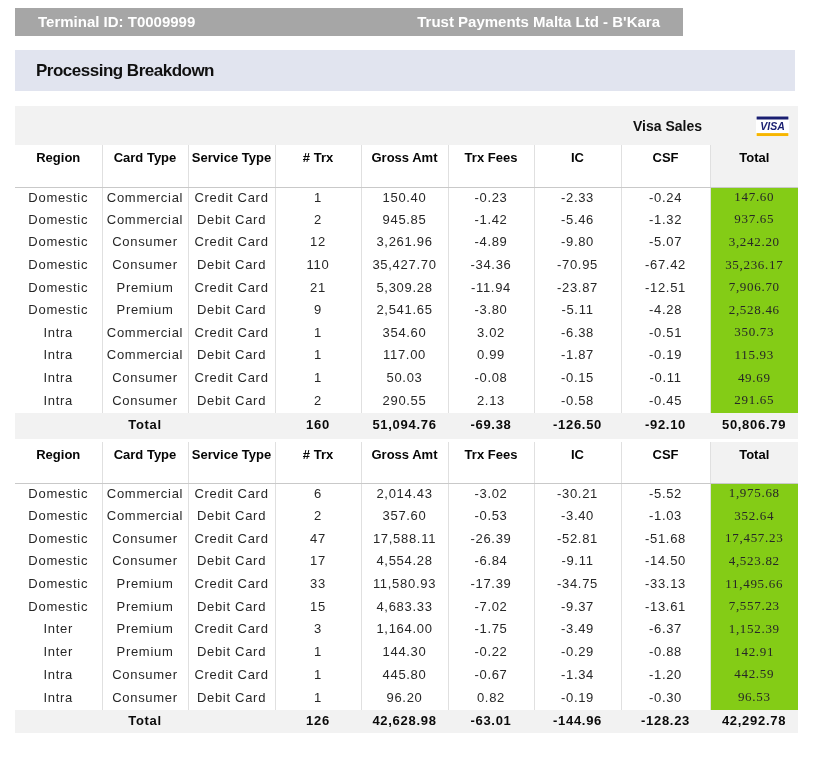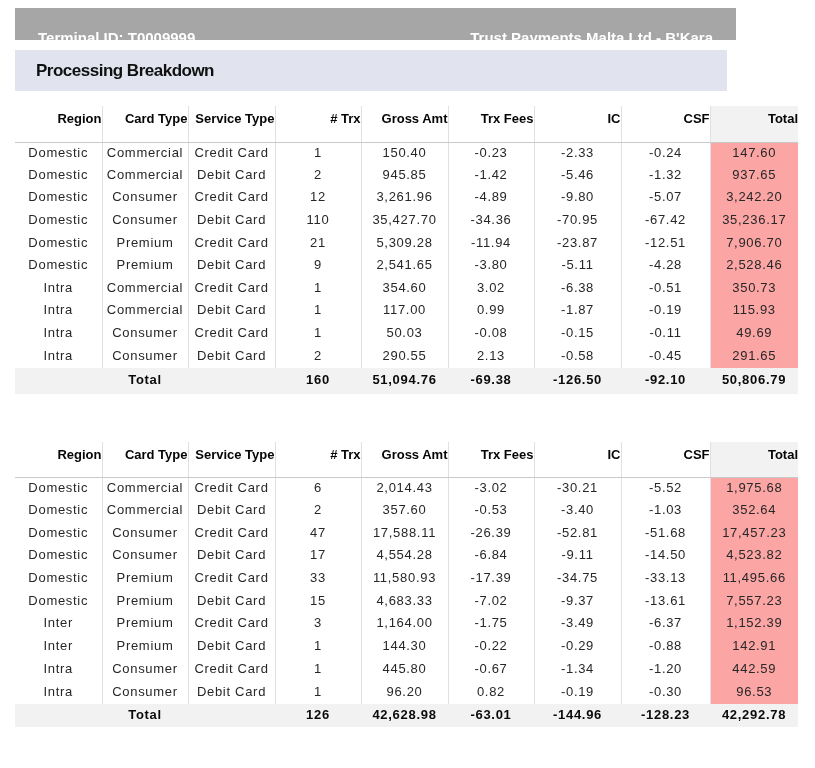--- a/index.html
+++ b/index.html
@@ -1,44 +1,44 @@
 <!DOCTYPE html>
 <html><head>
 <meta charset="utf-8">
 <style>
   html,body{margin:0;padding:0;}
   body{width:815px;height:768px;background:#ffffff;position:relative;
        font-family:"Liberation Sans", sans-serif;}
-  .topbar{position:absolute;left:15px;top:8px;width:721px;height:28px;
+  .topbar{position:absolute;left:15px;top:8px;width:668px;height:28px;
           background:#a6a6a6;color:#ffffff;font-weight:bold;font-size:15px;
-          line-height:28px;box-sizing:border-box;padding:16px 23px;}
+          line-height:28px;box-sizing:border-box;padding:0 23px;}
   .topbar .r{float:right;}
-  .title{position:absolute;left:15px;top:50px;width:712px;height:41px;
+  .title{position:absolute;left:15px;top:50px;width:780px;height:41px;
          background:#e1e4ef;line-height:41px;font-size:17px;letter-spacing:-0.5px;font-weight:bold;
          color:#101010;box-sizing:border-box;padding-left:21px;}
   table.rpt{position:absolute;left:15px;border-collapse:collapse;
             table-layout:fixed;width:783px;font-size:13px;color:#272727;}
   table.rpt td, table.rpt th{padding:0;}
   #visa{top:106px;}
   #mc{top:442px;}
   tr.band td{height:39px;border:none;background:#f2f2f2;}
   tr.band td.lbl{text-align:right;font-weight:bold;font-size:14px;color:#111;
                  padding-right:8px;}
   tr.band td.logo{text-align:right;padding-right:9px;}
   td.logo svg{transform:translateY(1.5px);}
   #mc td.logo{padding-right:11px;}
   #mc td.logo svg{transform:translateY(3.5px);}
   tr.hdr th{height:25px;font-size:13px;font-weight:bold;color:#050505;
             border-right:1px solid #e0e0e0;border-bottom:1px solid #c9c9c9;
-            text-align:right;vertical-align:middle;padding-bottom:11px;}
+            text-align:center;vertical-align:middle;padding-bottom:17px;}
   tr.hdr th:last-child{border-right:none;background:#f2f2f2;}
   tr.dat{height:22.6px;margin-top:8px;}
   tr.dat td{text-align:center;vertical-align:middle;letter-spacing:0.7px;
             padding:0 0 4px 0;border-right:1px solid #e0e0e0;}
-  tr.dat td:last-child{border-right:none;background:#fca5a5;}
+  tr.dat td:last-child{border-right:none;background:#84cc16;font-family:Liberation Serif, serif;}
   tr.trow{height:25.5px;}
   tr.trow td{background:#f2f2f2;font-weight:bold;color:#0a0a0a;
              letter-spacing:0.7px;padding:0 0 4px 0;
              text-align:center;vertical-align:middle;}
   #mc tr.band td{height:40px;}
   #mc tr.hdr th{height:24px;}
   #mc tr.dat{height:22.7px;}
   #mc tr.trow{height:23px;}
   #mc tr.trow td{padding-bottom:2px;}
 </style>
@@ -53,20 +53,29 @@
       <col style="width:86px">
       <col style="width:87px">
       <col style="width:86px">
       <col style="width:87px">
       <col style="width:86px">
       <col style="width:87px">
       <col style="width:89px">
       <col style="width:88px">
     </colgroup>
 <tbody>
+      <tr class="band">
+        <td colspan="8" class="lbl">Visa Sales</td>
+        <td class="logo"><svg width="33" height="21" viewBox="0 0 33 21">
+            <rect x="0" y="0" width="33" height="21" fill="#ffffff"></rect>
+            <rect x="0.6" y="1" width="31.8" height="3" fill="#1a1f71"></rect>
+            <rect x="0.6" y="17.6" width="31.8" height="3" fill="#f7b600"></rect>
+            <text x="16.5" y="14.2" font-family="Liberation Sans" font-style="italic" font-weight="bold" font-size="10.5" fill="#1a1f71" text-anchor="middle">VISA</text>
+          </svg></td>
+      </tr>
 <tr class="hdr">
         <th>Region</th>
         <th>Card Type</th>
         <th>Service Type</th>
         <th># Trx</th>
         <th>Gross Amt</th>
         <th>Trx Fees</th>
         <th>IC</th>
         <th>CSF</th>
         <th>Total</th>

